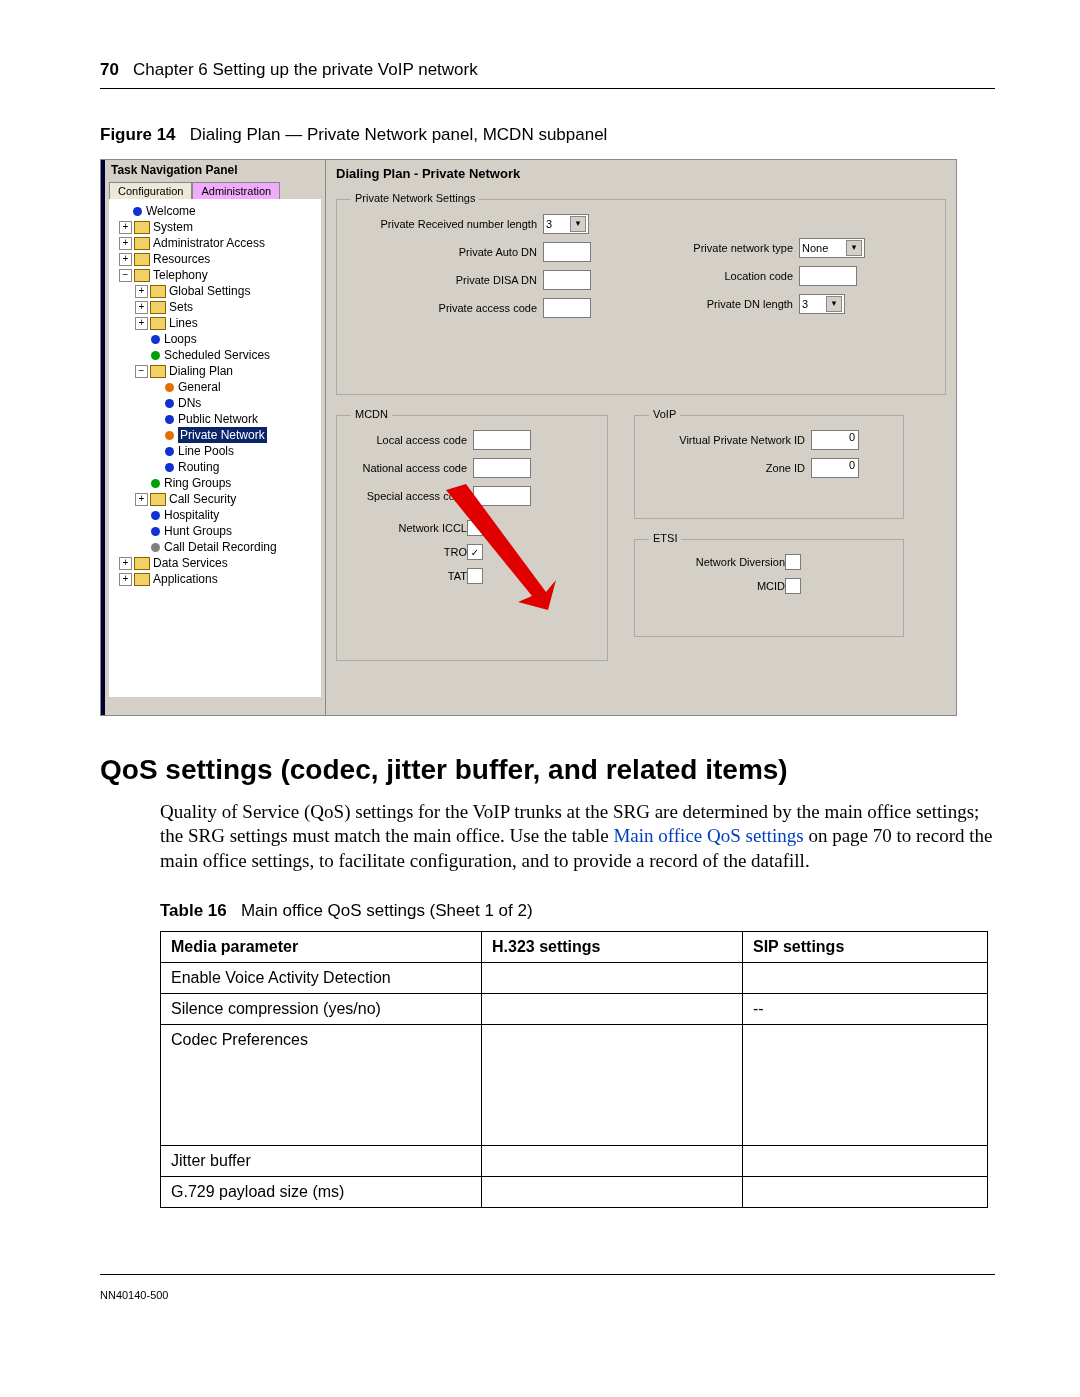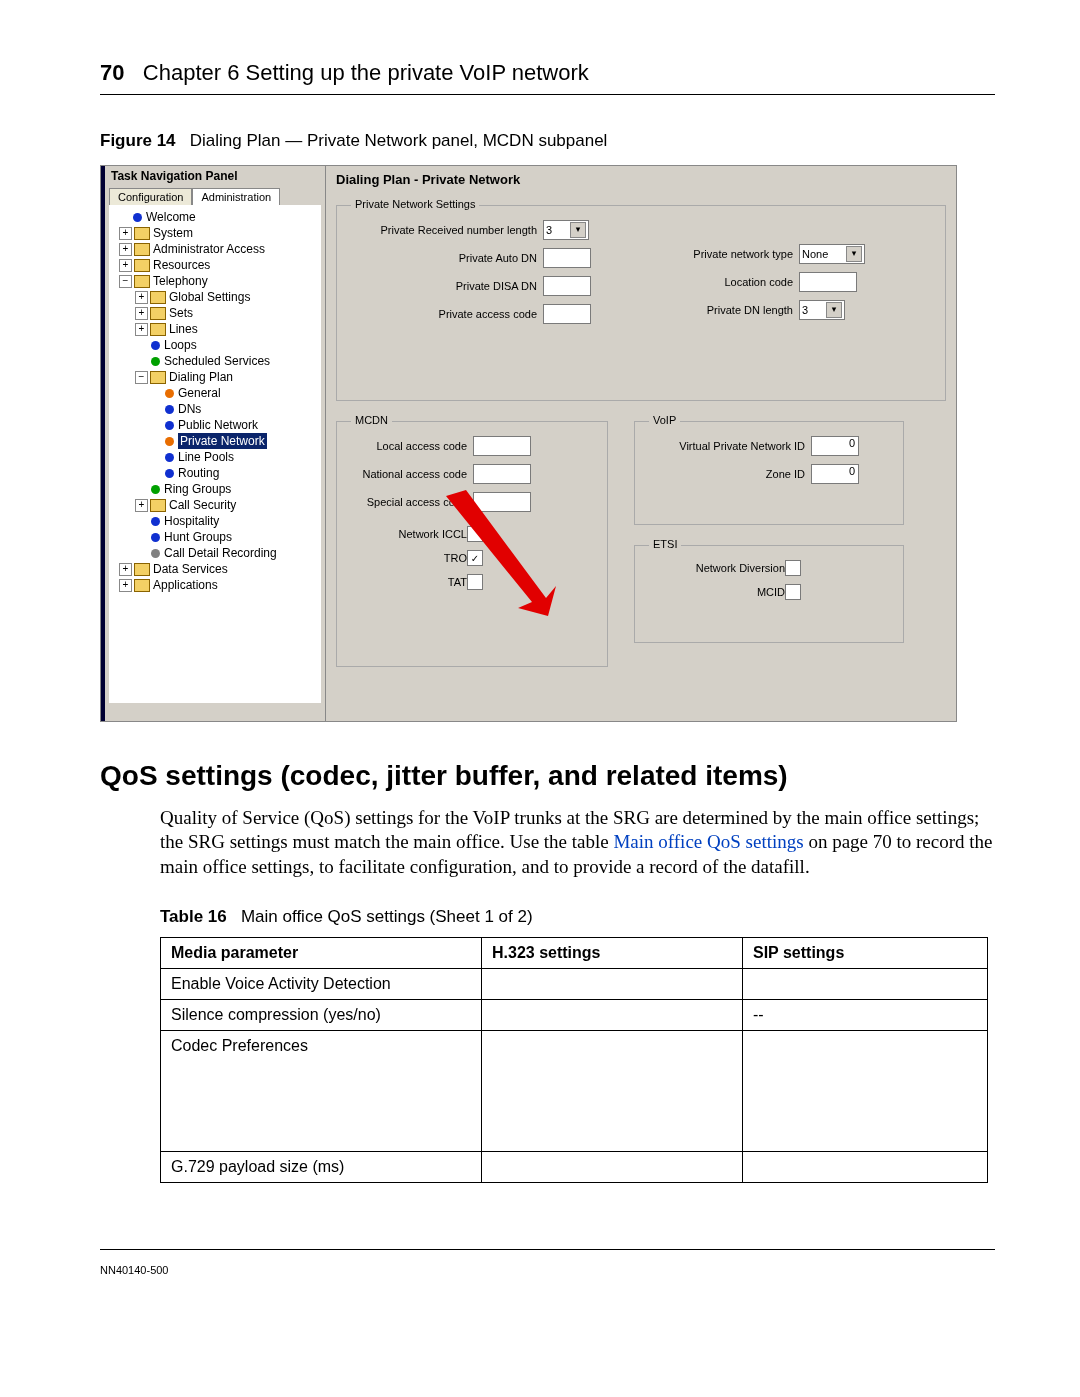--- a/index.html
+++ b/index.html
@@ -1,26 +1,26 @@
 <!DOCTYPE html>
 <html><head>
 <meta charset="utf-8">
 <style>
 html,body{margin:0;padding:0;background:#fff}
 body{width:1080px;font-family:"Times New Roman",serif;color:#000}
 .page{padding:60px 85px 40px 100px}
-.hdr{font-family:Arial,sans-serif;font-size:22px;padding-bottom:8px;border-bottom:1.5px solid #000}
+.hdr{font-family:Arial,sans-serif;font-size:17px;padding-bottom:8px;border-bottom:1.5px solid #000}
 .hdr .pg{font-weight:700}
 .figlbl{font-family:Arial,sans-serif;font-size:17px;margin:36px 0 14px}
 .figlbl b{font-weight:700}
 .scr{width:855px;height:555px;background:#d4d0c8;border:1px solid #888;display:flex;font-family:Tahoma,Arial,sans-serif;font-size:12px;color:#000;position:relative}
 .nav{width:220px;background:#d4d0c8;border-right:1px solid #888;border-left:4px solid #003}
 .navttl{font-weight:700;padding:3px 6px;font-size:12px}
 .tabs{display:flex;margin:2px 4px 0}
-.tab{border:1px solid #888;border-bottom:none;background:#ffffff;padding:2px 8px;font-size:11px}
+.tab{border:1px solid #888;border-bottom:none;background:#f0abfc;padding:2px 8px;font-size:11px}
 .tab.act{background:#ece9d8}
 .tree{background:#fff;margin:0 4px 4px;height:490px;overflow:hidden;padding:4px 2px}
 .tn{white-space:nowrap;line-height:16px;display:flex;align-items:center}
 .exp{display:inline-block;width:11px;height:11px;border:1px solid #888;text-align:center;line-height:9px;font-size:10px;margin-right:2px;background:#fff}
 .sp{display:inline-block}
 .fold{display:inline-block;width:14px;height:11px;background:#f3d065;border:1px solid #8a6300;margin-right:3px}
 .dot{display:inline-block;width:9px;height:9px;border-radius:50%;margin-right:4px}
 .db{background:#1030d0}
 .dr{background:#00a000}
 .dor{background:#e86d00}
@@ -341,20 +341,25 @@
           <td>Silence compression (yes/no)</td>
           <td></td>
           <td>--</td>
         </tr>
   <tr>
           <td class="tall">Codec Preferences</td>
           <td></td>
           <td></td>
         </tr>
   <tr>
+          <td>Jitter buffer</td>
+          <td></td>
+          <td></td>
+        </tr>
+  <tr>
           <td>G.729 payload size (ms)</td>
           <td></td>
           <td></td>
         </tr>
  </tbody>
     </table>
 
  <div class="ftr">NN40140-500</div>
 </div>
 

